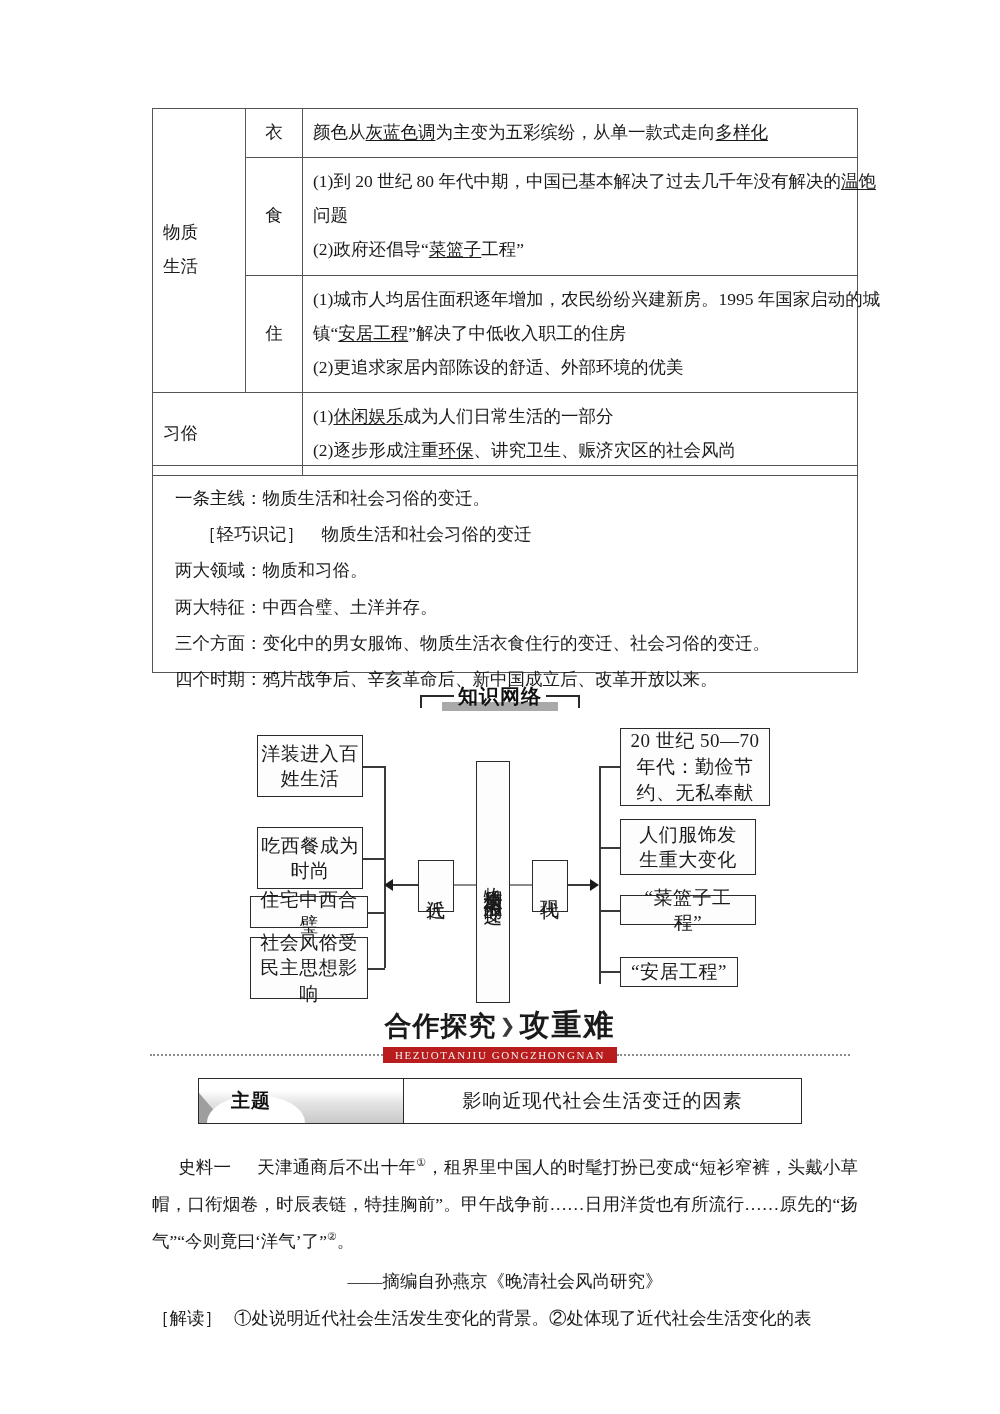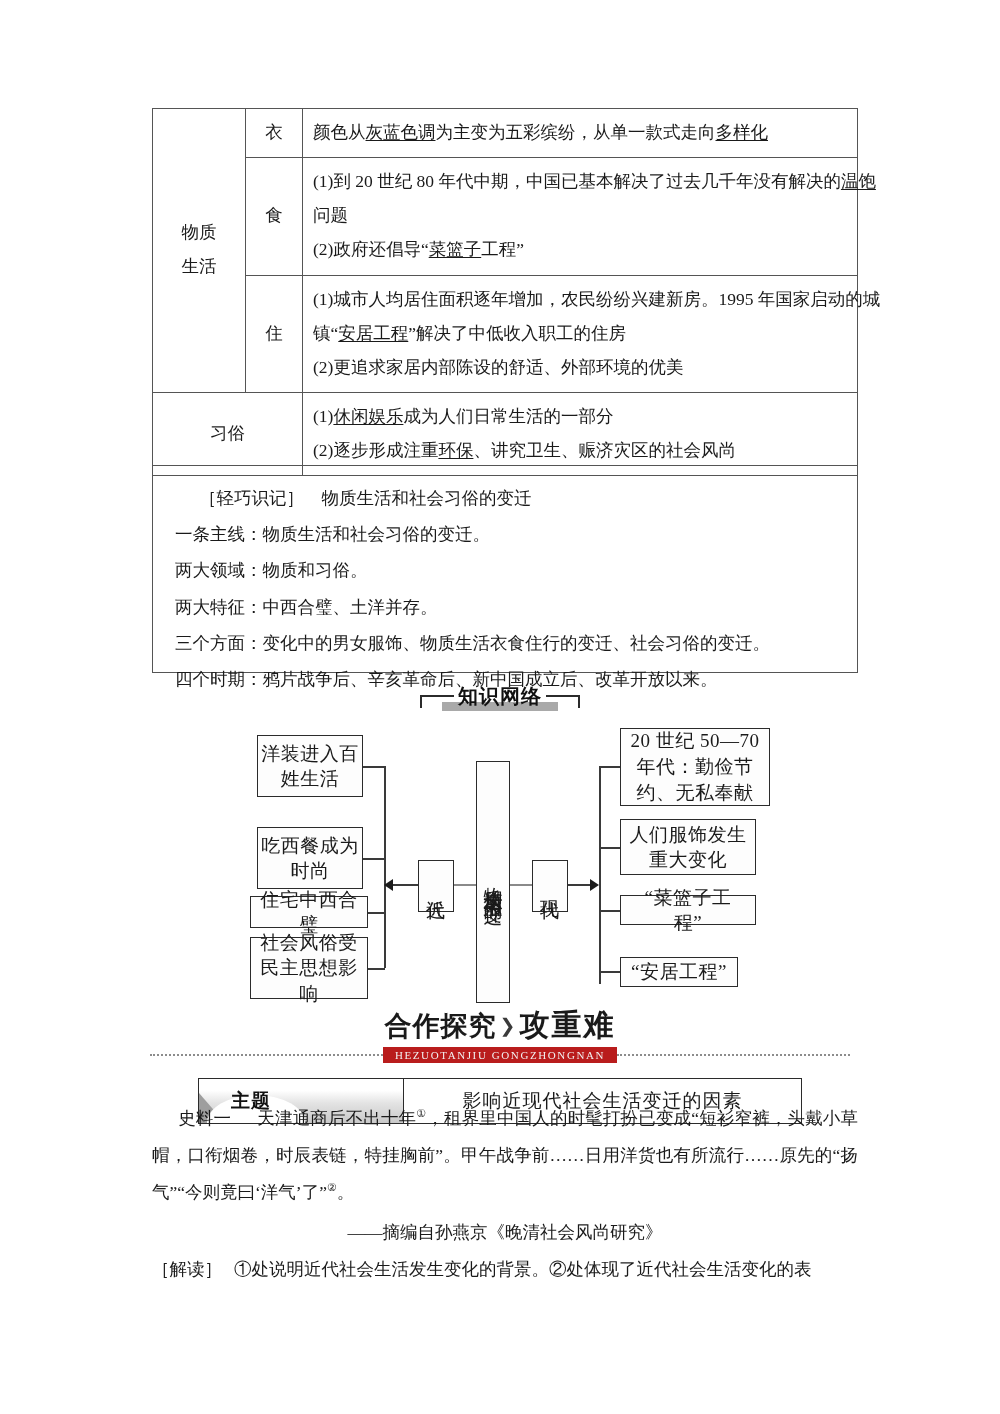--- a/index.html
+++ b/index.html
@@ -36,21 +36,21 @@
   }
   table.main-tbl td {
     border: 1px solid #555;
     padding: 6px 10px 8px 10px;
     font-size: 17.5px;
     line-height: 1.95;
     vertical-align: middle;
   }
   td.cat-cell {
     width: 72px;
-    text-align: center;
+    text-align: left;
     vertical-align: middle;
     padding: 4px 2px;
   }
   td.sub-cell {
     width: 36px;
     text-align: center;
     vertical-align: middle;
     padding: 4px 2px;
   }
   .cat-cell .ln { display: block; }
@@ -271,21 +271,21 @@
     align-items: center;
     justify-content: center;
     font-size: 19px;
     letter-spacing: 1px;
   }
 
   
   .body-text {
     position: absolute;
     left: 152px;
-    top: 1100px;
+    top: 1149px;
     width: 706px;
     font-size: 17.5px;
     line-height: 2.1;
     text-align: justify;
   }
   .body-text p { margin: 0; }
   .p-indent { text-indent: 0; }
   .attrib {
     text-align: center;
     margin-top: 4px !important;
@@ -336,22 +336,22 @@
           <td>
             <div class="cell-line"><span>(1)</span><span class="u">休闲娱乐</span><span>成为人们日常生活的一部分</span></div>
             <div class="cell-line"><span>(2)逐步形成注重</span><span class="u">环保</span><span>、讲究卫生、赈济灾区的社会风尚</span></div>
           </td>
         </tr>
       </tbody>
     </table>
   </div>
 
   <div class="memo">
+    <div class="row">一条主线：物质生活和社会习俗的变迁。</div>
     <div class="row first">［轻巧识记］　物质生活和社会习俗的变迁</div>
-    <div class="row">一条主线：物质生活和社会习俗的变迁。</div>
     <div class="row">两大领域：物质和习俗。</div>
     <div class="row">两大特征：中西合璧、土洋并存。</div>
     <div class="row">三个方面：变化中的男女服饰、物质生活衣食住行的变迁、社会习俗的变迁。</div>
     <div class="row">四个时期：鸦片战争后、辛亥革命后、新中国成立后、改革开放以来。</div>
   </div>
 
   <div class="zsw-head">
     <div class="zsw-inner">
       <span class="zsw-bar left"></span>
       <span class="zsw-title">
@@ -407,21 +407,21 @@
 
     <div class="nline v" style="left:449px; top:43px; height:218px;"></div>
     <div class="nline h" style="left:449px; top:43px; width:22px;"></div>
     <div class="nline h" style="left:449px; top:124px; width:22px;"></div>
     <div class="nline h" style="left:449px; top:187px; width:22px;"></div>
     <div class="nline h" style="left:449px; top:248px; width:22px;"></div>
 
     <div class="nbox" style="left:470px; top:5px; width:150px; height:78px; padding:2px 6px; line-height:1.38;">
       <span>20 世纪 50—70年代：勤俭节约、无私奉献</span>
     </div>
-    <div class="nbox" style="left:470px; top:96px; width:136px; height:56px; padding:2px 6px;font-family:Liberation Serif, serif;">
+    <div class="nbox" style="left:470px; top:96px; width:136px; height:56px; padding:2px 16px;font-family:Liberation Serif, serif;">
       <span>人们服饰发生重大变化</span>
     </div>
     <div class="nbox" style="left:470px; top:172px; width:136px; height:30px; padding:0 20px;">
       <span>“菜篮子工程”</span>
     </div>
     <div class="nbox" style="left:470px; top:234px; width:118px; height:30px; padding:0 6px;">
       <span>“安居工程”</span>
     </div>
   </div>
 

